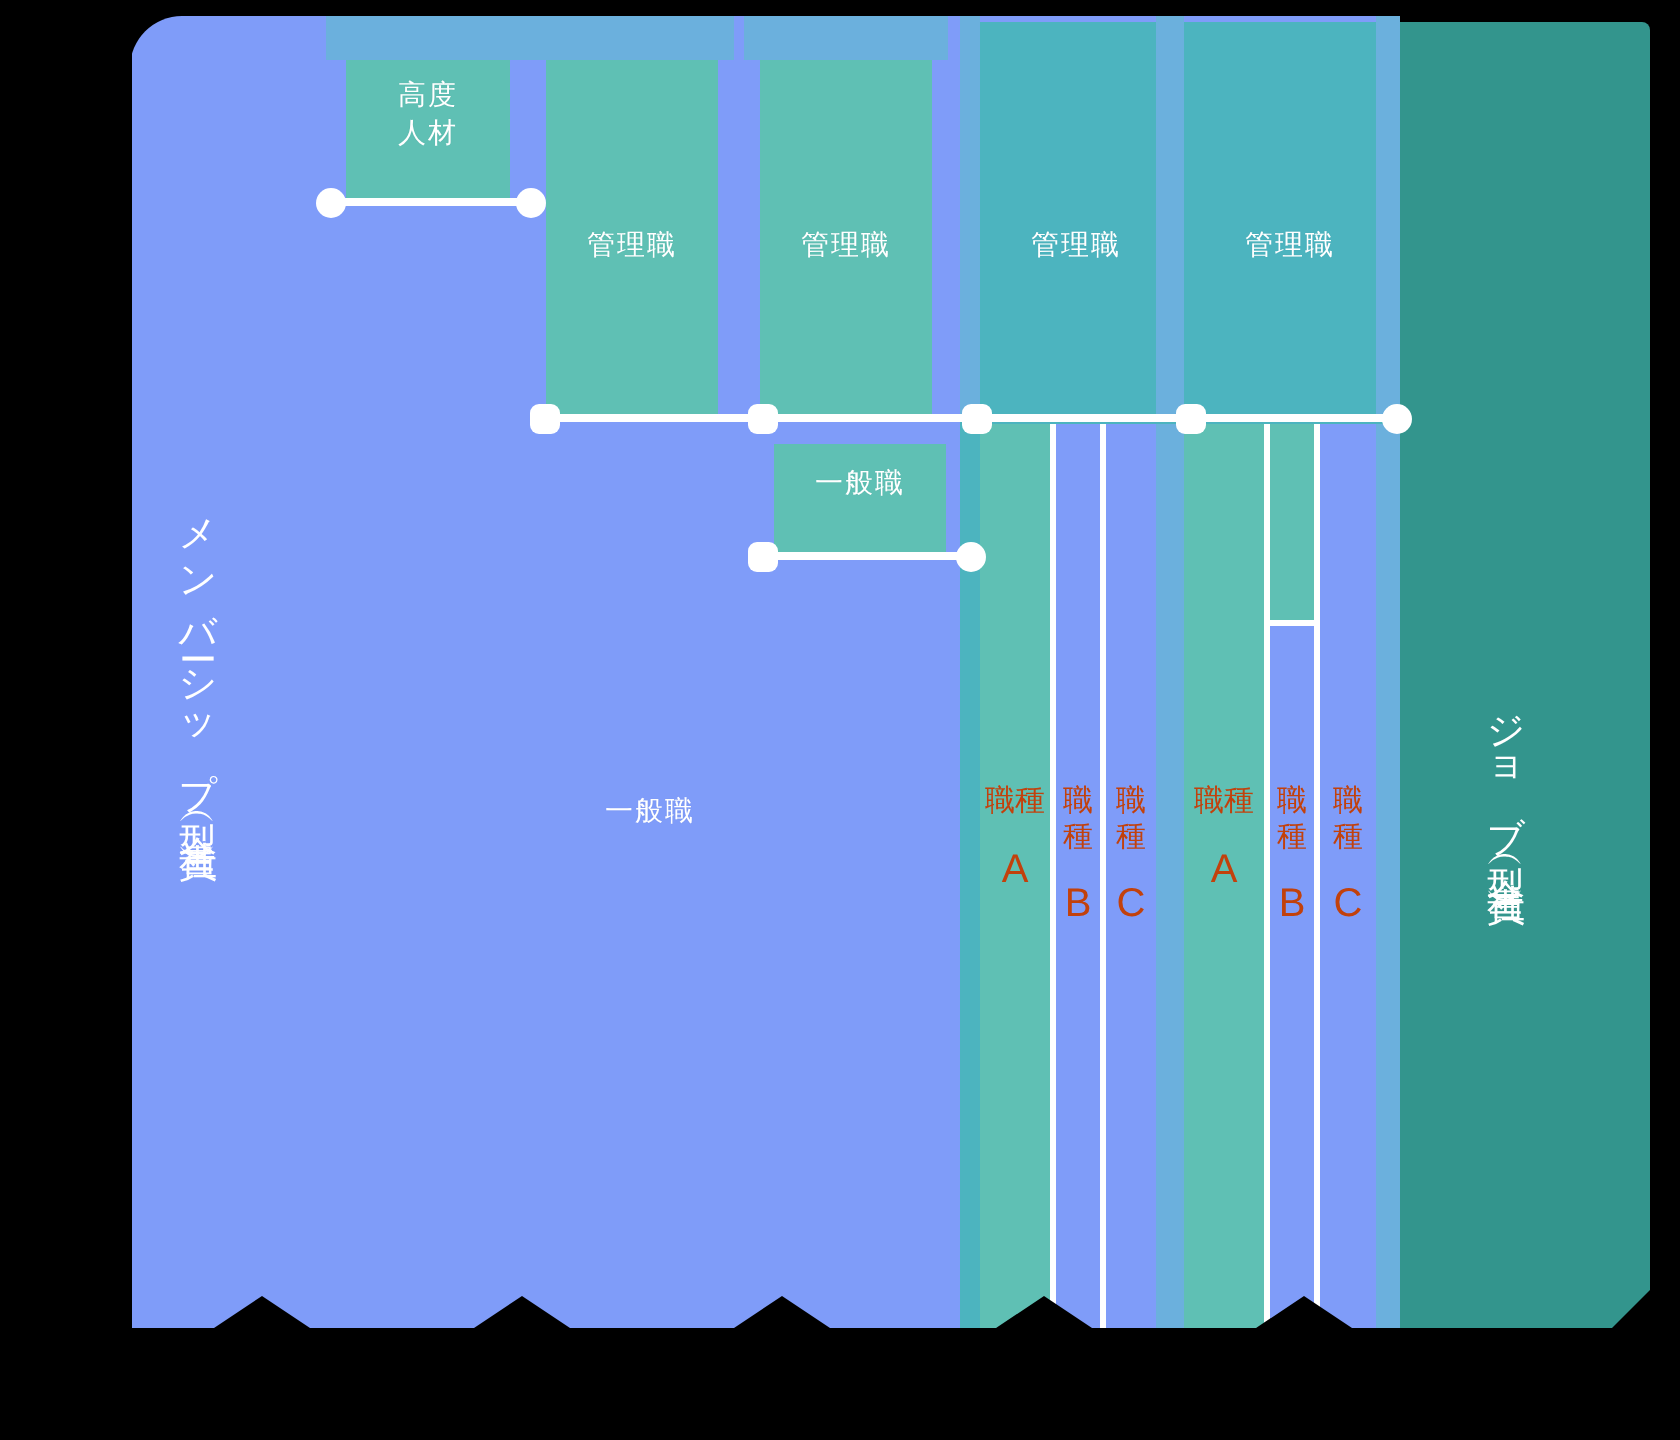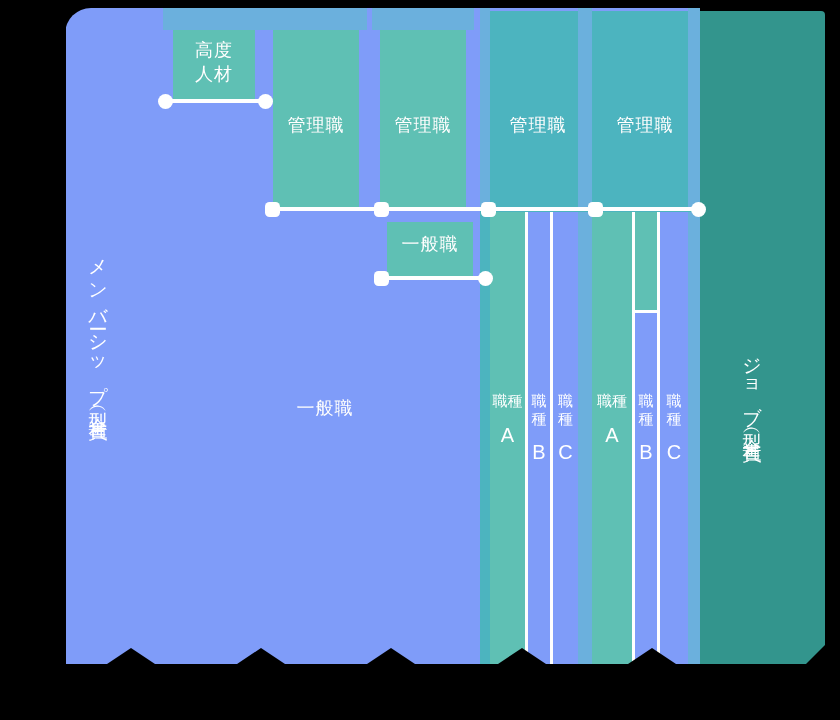--- a/index.html
+++ b/index.html
@@ -20,26 +20,26 @@
     border-top-right-radius:4px;
   }
 
   
   .col{position:absolute;}
   .green{background:#5fc0b4;}
   .blue{background:#7f9cf9;}
 
   
   .lbl{position:absolute;color:#fff;text-align:center;
-       font-size:18px;line-height:1.35;letter-spacing:1px;
+       font-size:14px;line-height:1.35;letter-spacing:1px;
        text-shadow:0 0 1px rgba(0,0,0,.05);}
   .vlbl{position:absolute;color:#fff;
         writing-mode:vertical-rl;text-orientation:upright;
         font-size:19px;letter-spacing:3px;line-height:1.05;}
-  .sublbl{position:absolute;color:#ffffff;text-align:center;
+  .sublbl{position:absolute;color:#c2410c;text-align:center;
           font-size:15px;line-height:1.18;letter-spacing:0;}
   .sublbl .abc{display:block;margin-top:14px;font-size:20px;letter-spacing:0;}
 
   
   .rail{position:absolute;height:4px;background:#fff;border-radius:2px;}
   .dot{position:absolute;width:15px;height:15px;background:#fff;
        border-radius:50%;}
   .dot.hex{border-radius:30%;}
 
   

